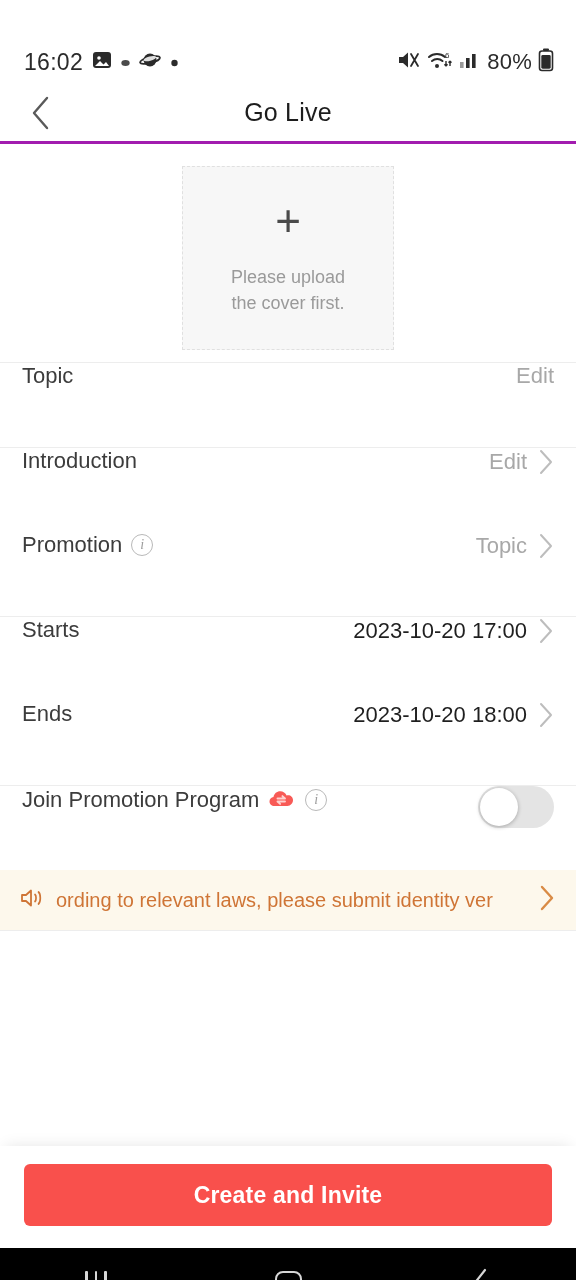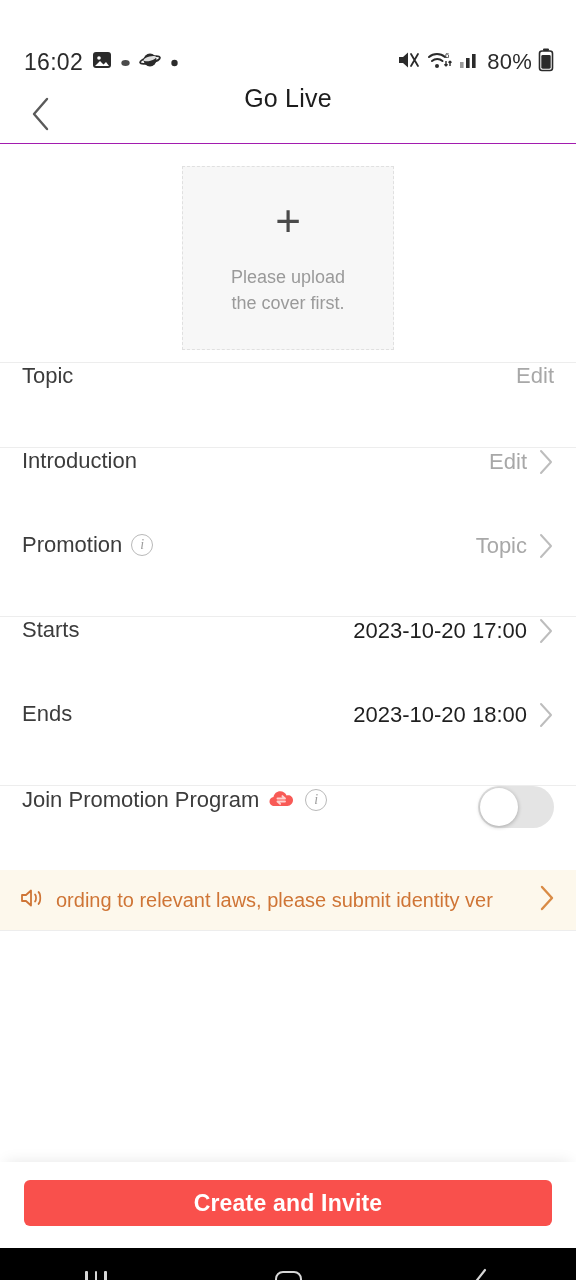--- a/index.html
+++ b/index.html
@@ -21,22 +21,22 @@
   }
   .sb-left { display:flex; align-items:center; gap:9px; }
   .sb-time { font-size:23px; color:#2b2b2b; letter-spacing:.3px; }
   .sb-right { display:flex; align-items:center; gap:6px; }
   .sb-pct { font-size:22px; color:#2b2b2b; letter-spacing:.2px; }
   .ic { display:block; }
 
   
   .header {
     height:60px; flex:0 0 60px; position:relative;
-    display:flex; justify-content:center;
-    border-bottom:1px solid #a21caf; background:#fff;
+    display:flex; align-items:center; justify-content:center;
+    border-bottom:3px solid #a21caf; background:#fff;
   }
   .header-title { font-size:25px; color:#1d1d1d; letter-spacing:.2px; }
   .back-btn {
     position:absolute; left:18px; top:50%; transform:translateY(-50%);
     width:46px; height:46px; display:flex; align-items:center; justify-content:center;
     cursor:pointer;
   }
 
   
   .content { flex:1 1 auto; background:#fff; position:relative; overflow:hidden; }
@@ -96,21 +96,21 @@
   }
   .banner-chev { flex:0 0 auto; margin-left:12px; }
 
   
   .bottom-bar {
     flex:0 0 auto; background:#fff; padding:18px 24px 22px;
     box-shadow:0 -6px 14px -6px rgba(0,0,0,.10);
     position:relative; z-index:2;
   }
   .cta {
-    width:100%; height:46px; border:none; border-radius:6px;
+    width:100%; height:62px; border:none; border-radius:6px;
     background:#f9504c; color:#fff; font-size:23px; font-weight:bold;
     letter-spacing:.2px; cursor:pointer; font-family:"Liberation Sans", sans-serif;
   }
 
   
   .navbar {
     flex:0 0 72px; height:72px; background:#000;
     display:flex; align-items:center; justify-content:space-around;
   }
   .nav-btn { width:110px; height:72px; display:flex; align-items:center; justify-content:center; cursor:pointer; }

